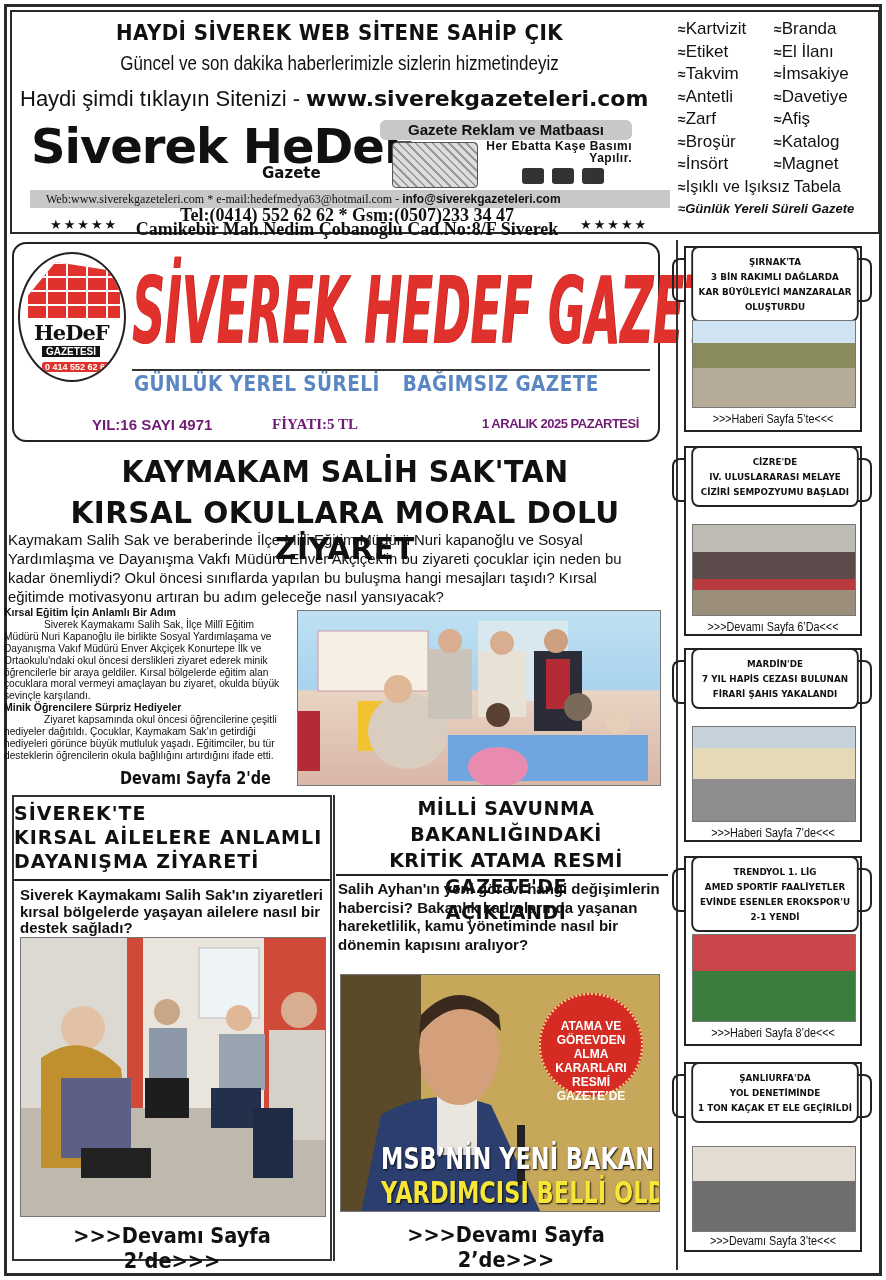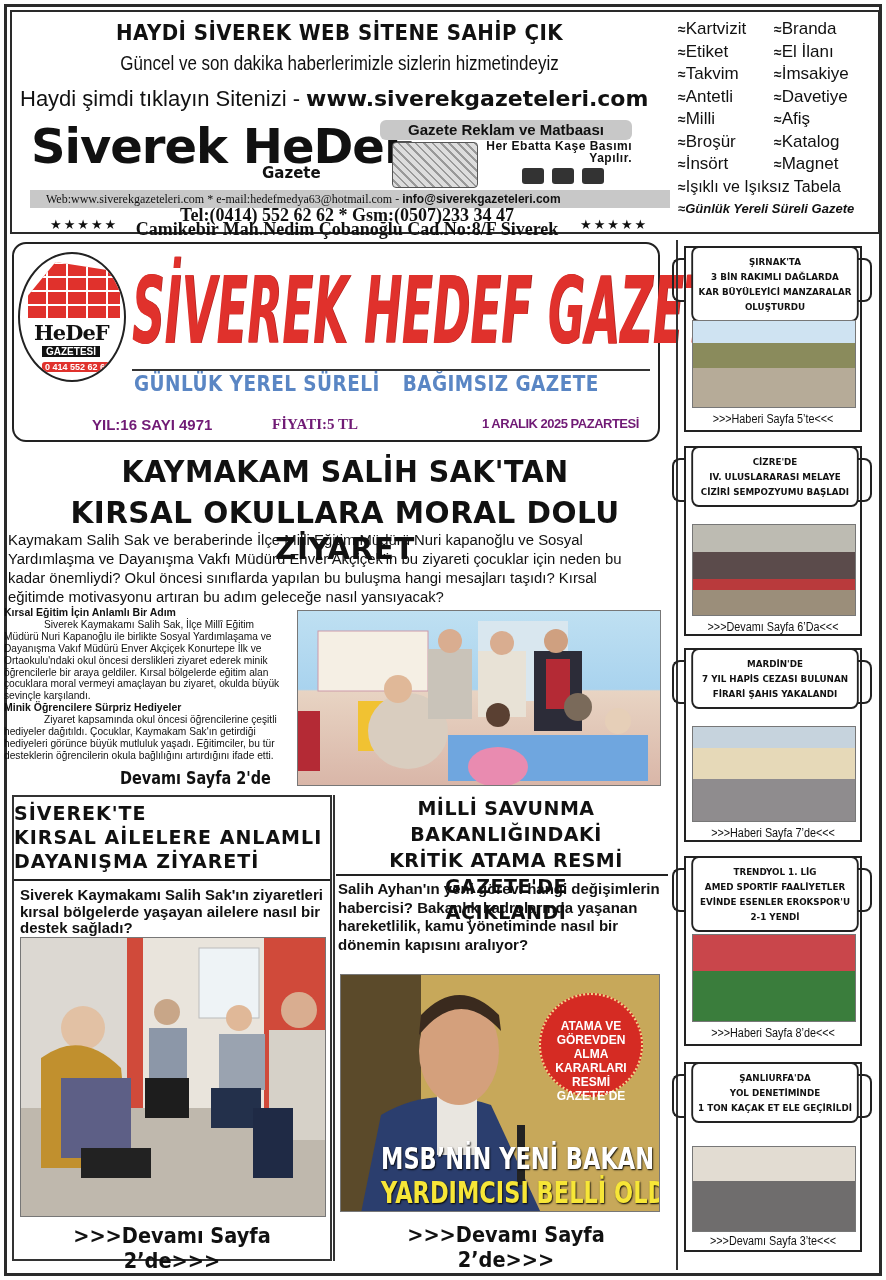--- a/index.html
+++ b/index.html
@@ -108,21 +108,21 @@
   <div class="services">
     <div class="svc-grid">
       <div class="svc">Kartvizit</div>
       <div class="svc">Branda</div>
       <div class="svc">Etiket</div>
       <div class="svc">El İlanı</div>
       <div class="svc">Takvim</div>
       <div class="svc">İmsakiye</div>
       <div class="svc">Antetli</div>
       <div class="svc">Davetiye</div>
-      <div class="svc">Milli</div>
+      <div class="svc">Zarf</div>
       <div class="svc">Afiş</div>
       <div class="svc">Broşür</div>
       <div class="svc">Katalog</div>
       <div class="svc">İnsört</div>
       <div class="svc">Magnet</div>
     </div>
     <div class="svc-wide">Işıklı ve Işıksız Tabela</div>
     <div class="svc-it">Günlük Yereli Süreli Gazete</div>
   </div>
 </div>

